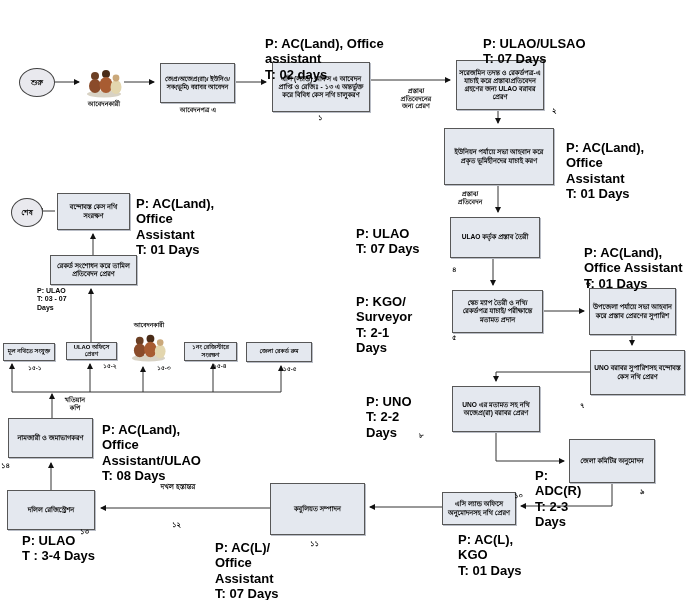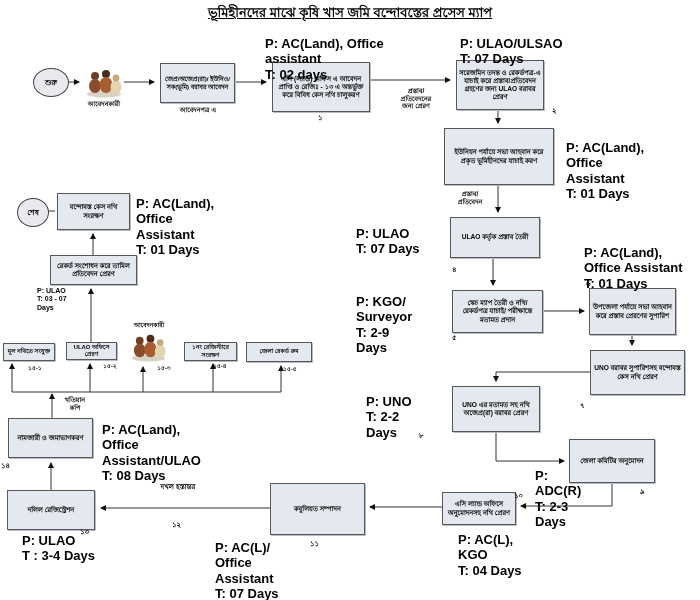--- a/index.html
+++ b/index.html
@@ -57,23 +57,22 @@
       <path d="M90,392 L90,364" marker-end="url(#ar)"></path>
       <path d="M143,392 L143,367" marker-end="url(#ar)"></path>
       <path d="M213,392 L213,364" marker-end="url(#ar)"></path>
       <path d="M281,392 L281,366" marker-end="url(#ar)"></path>
       <path d="M91,342 L91,289" marker-end="url(#ar)"></path>
       <path d="M93,255 L93,234" marker-end="url(#ar)"></path>
       <path d="M55,211 L38,211" marker-end="url(#ar)"></path>
     </g>
   </svg>
 
-  <div class="title">ভূমিহীনদের মাঝে কৃষি খাস জমি বন্দোবস্তের প্রসেস ম্যাপ</div>
-
-  <div class="oval" style="left:33px;top:68px;width:34px;height:27px">শুরু</div>
+
+  <div class="oval" style="left:19px;top:68px;width:34px;height:27px">শুরু</div>
 
   <svg class="clip" style="left:85px;top:66px" width="38" height="32" viewBox="0 0 38 32">
     <ellipse cx="19" cy="28" rx="17" ry="3.5" fill="#d8d2c4"></ellipse>
     <circle cx="10" cy="10" r="4" fill="#6b3f24"></circle>
     <ellipse cx="10" cy="20" rx="6" ry="7" fill="#8a4b2a"></ellipse>
     <circle cx="21" cy="8" r="4" fill="#4a2c18"></circle>
     <ellipse cx="21" cy="19" rx="6.5" ry="8" fill="#a85c32"></ellipse>
     <ellipse cx="31" cy="21" rx="5.5" ry="7" fill="#e3d6ae"></ellipse>
     <circle cx="31" cy="12" r="3.4" fill="#caa87a"></circle>
   </svg>
@@ -84,42 +83,42 @@
 
   <div class="pt" style="left:265px;top:36px;width:130px">P: AC(Land), Office assistant
 T: 02 days</div>
   <div class="box" style="left:272px;top:62px;width:98px;height:50px">এসি (ল্যান্ড) অফিস এ আবেদন প্রাপ্তি ও রেজিঃ - ১৩ এ অন্তর্ভুক্ত করে বিবিধ কেস নথি চালুকরণ</div>
   <div class="num" style="left:318px;top:112px">১</div>
 
   <div class="elabel" style="left:390px;top:87px;width:52px">প্রস্তাব/
 প্রতিবেদনের
 জন্য প্রেরণ</div>
 
-  <div class="pt" style="left:460px;top:36px;width:110px">P: ULAO/ULSAO
+  <div class="pt" style="left:483px;top:36px;width:110px">P: ULAO/ULSAO
 T: 07 Days</div>
   <div class="box" style="left:456px;top:60px;width:88px;height:50px">সরেজমিন তদন্ত ও রেকর্ডপত্র-এ যাচাই করে প্রস্তাব/প্রতিবেদন গ্রহণের জন্য ULAO বরাবর প্রেরণ</div>
   <div class="num" style="left:552px;top:105px">২</div>
 
   <div class="box" style="left:444px;top:128px;width:110px;height:57px">ইউনিয়ন পর্যায়ে সভা আহবান করে প্রকৃত ভূমিহীনদের যাচাই করণ</div>
   <div class="pt" style="left:566px;top:140px;width:95px">P:  AC(Land),
   Office Assistant
 T:  01 Days</div>
 
   <div class="elabel" style="left:448px;top:190px;width:44px">প্রস্তাব/
 প্রতিবেদন</div>
 
   <div class="box" style="left:450px;top:217px;width:90px;height:41px">ULAO কর্তৃক প্রস্তাব তৈরী</div>
   <div class="pt" style="left:356px;top:226px;width:64px">P: ULAO
 T: 07 Days</div>
   <div class="num" style="left:452px;top:264px">৪</div>
 
   <div class="box" style="left:452px;top:290px;width:91px;height:43px">স্কেচ ম্যাপ তৈরী ও নথি/রেকর্ডপত্র যাচাই/ পরীক্ষান্তে মতামত প্রদান</div>
   <div class="pt" style="left:356px;top:294px;width:64px">P: KGO/
     Surveyor
-T: 2-9 Days</div>
+T: 2-1 Days</div>
   <div class="num" style="left:452px;top:332px">৫</div>
 
   <div class="pt" style="left:584px;top:245px;width:100px">P:  AC(Land),
   Office Assistant
 T:  01 Days</div>
   <div class="num" style="left:586px;top:278px">৬</div>
   <div class="box" style="left:589px;top:288px;width:87px;height:47px">উপজেলা পর্যায়ে সভা আহবান করে প্রস্তাব প্রেরণের সুপারিশ</div>
 
   <div class="box" style="left:590px;top:350px;width:95px;height:45px">UNO বরাবর সুপারিশসহ বন্দোবস্ত কেস নথি প্রেরণ</div>
   <div class="num" style="left:580px;top:400px">৭</div>
@@ -131,21 +130,21 @@
 
   <div class="box" style="left:569px;top:439px;width:86px;height:44px">জেলা কমিটির অনুমোদন</div>
   <div class="pt" style="left:535px;top:468px;width:56px">P: ADC(R)
 T: 2-3 Days</div>
   <div class="num" style="left:640px;top:486px">৯</div>
 
   <div class="box" style="left:442px;top:492px;width:74px;height:33px">এসি ল্যান্ড অফিসে অনুমোদনসহ নথি প্রেরণ</div>
   <div class="num" style="left:514px;top:490px">১০</div>
   <div class="pt" style="left:458px;top:532px;width:70px">P: AC(L),
 KGO
-T: 04 Days</div>
+T: 01 Days</div>
 
   <div class="box" style="left:270px;top:483px;width:95px;height:52px">কবুলিয়ত সম্পাদন</div>
   <div class="num" style="left:310px;top:538px">১১</div>
   <div class="pt" style="left:215px;top:540px;width:85px">P: AC(L)/
 Office Assistant
 T: 07 Days</div>
 
   <div class="elabel" style="left:146px;top:483px;width:64px;font-size:7px">দখল হস্তান্তর</div>
   <div class="num" style="left:172px;top:519px">১২</div>
 
@@ -189,15 +188,15 @@
   <div class="box" style="left:50px;top:255px;width:87px;height:30px">রেকর্ড সংশোধন করে তামিল প্রতিবেদন প্রেরণ</div>
   <div class="pt" style="left:37px;top:287px;width:55px;font-size:7px">P: ULAO
 T: 03 - 07
 Days</div>
 
   <div class="box" style="left:57px;top:193px;width:73px;height:37px">বন্দোবস্ত কেস নথি সংরক্ষণ</div>
   <div class="pt" style="left:136px;top:196px;width:95px">P:  AC(Land),
  Office Assistant
 T:  01 Days</div>
 
-  <div class="oval" style="left:17px;top:198px;width:30px;height:27px">শেষ</div>
+  <div class="oval" style="left:11px;top:198px;width:30px;height:27px">শেষ</div>
 
 </div>
 
 </body></html>

